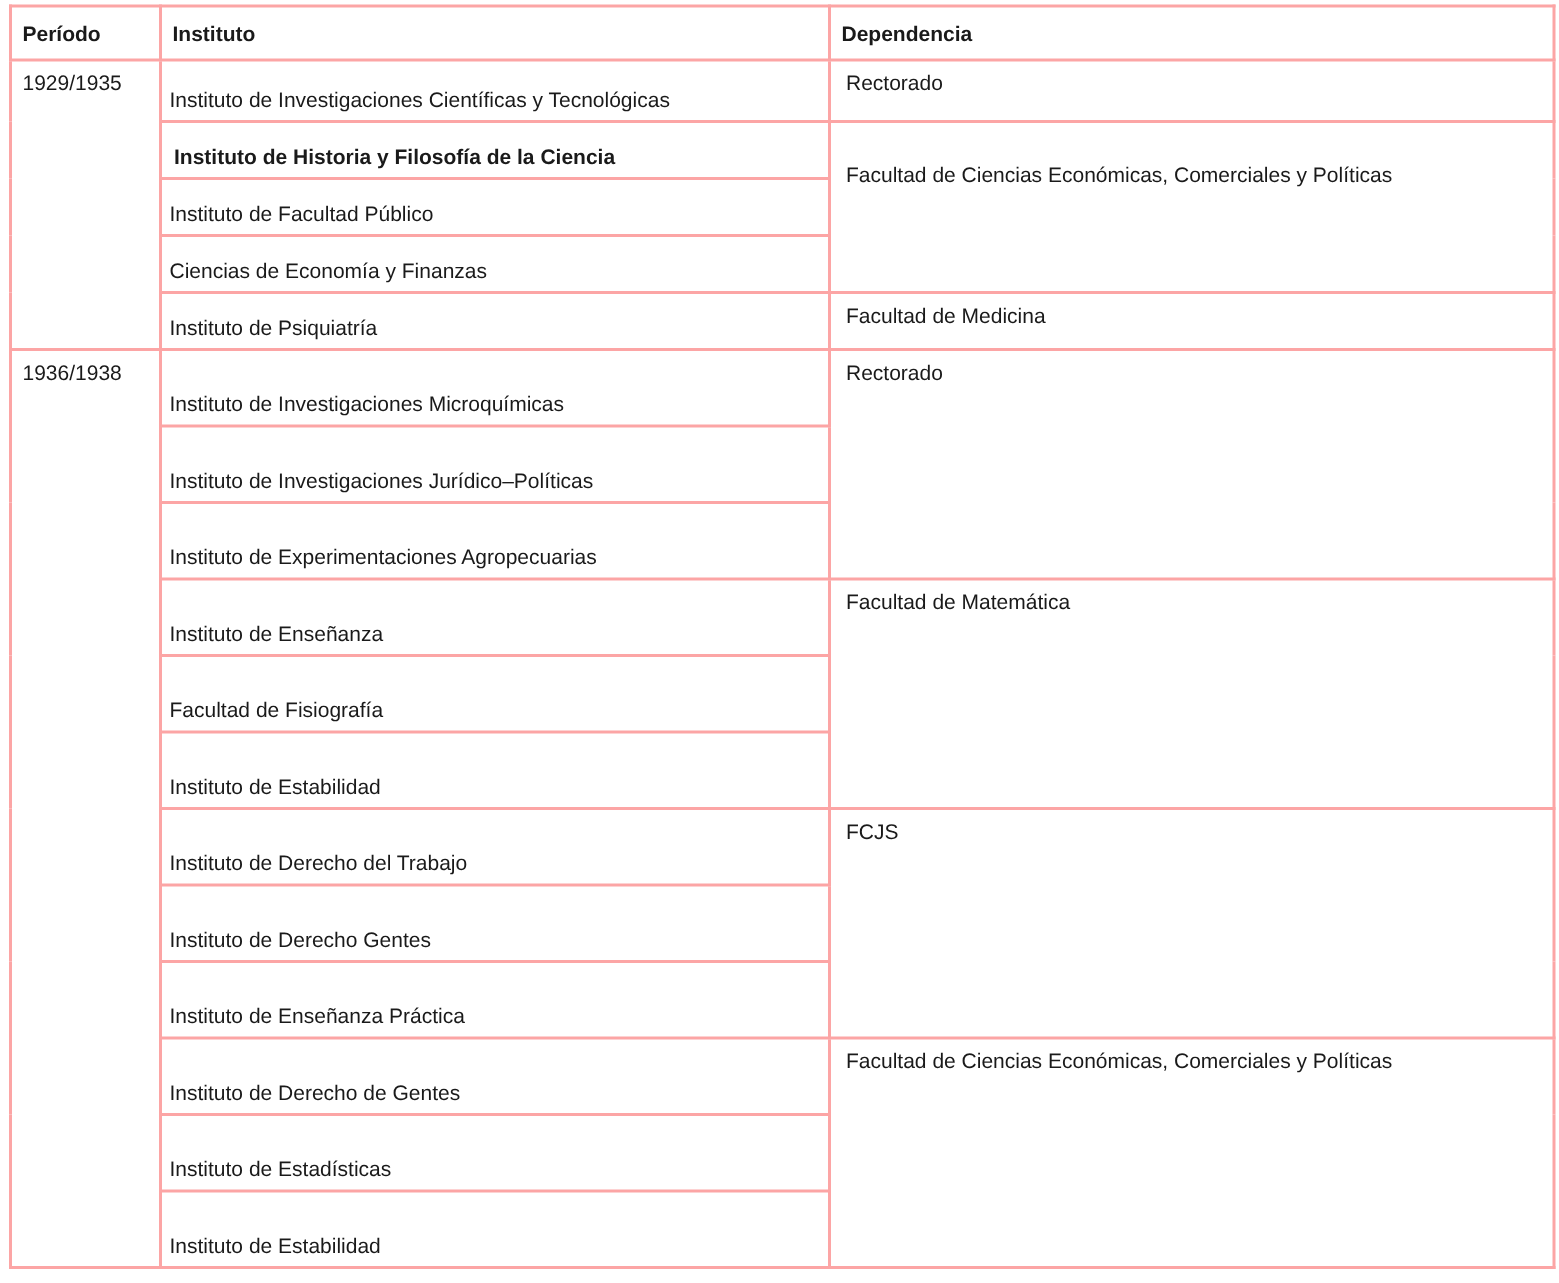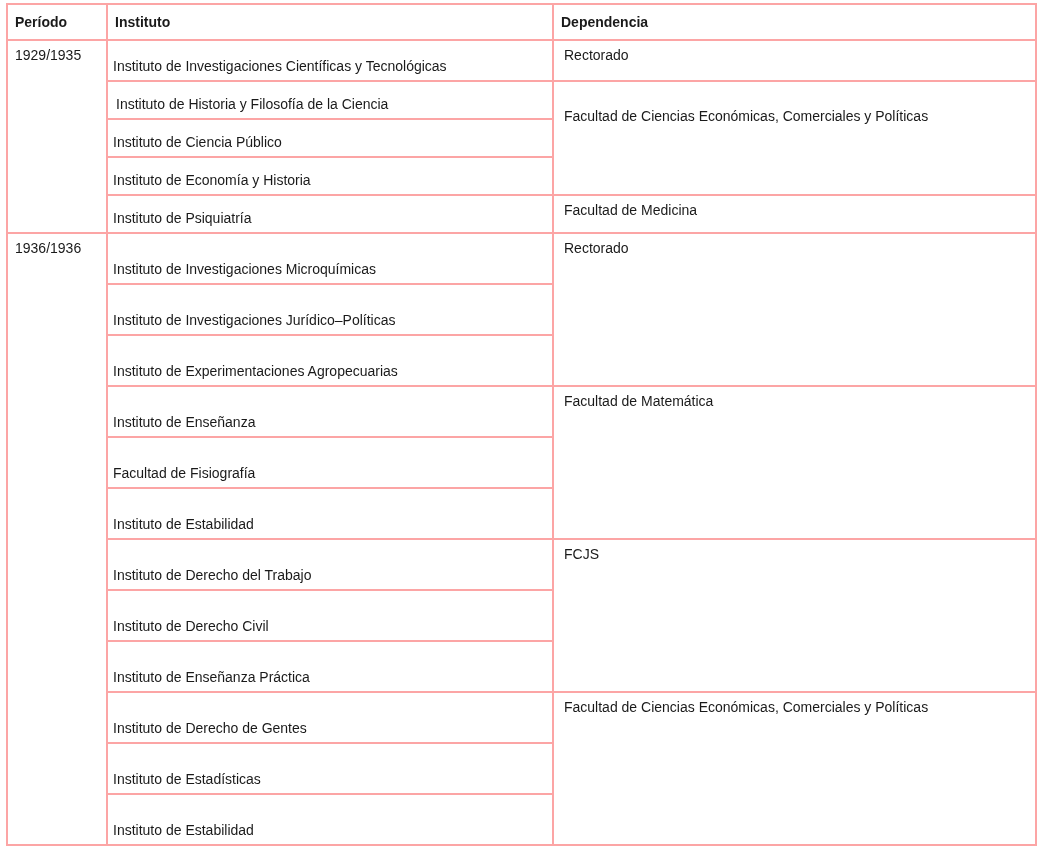--- a/index.html
+++ b/index.html
@@ -45,21 +45,21 @@
     th.col-periodo { padding-left: 7px !important; }
 
     td.periodo {
       vertical-align: top;
       padding: 6px 0 0 7px !important;
     }
     td.instituto {
       vertical-align: bottom;
       padding: 0 0 6px 5px !important;
     }
-    td.instituto.indent { padding-left: 8px !important; }
+    td.instituto.indent { padding-left: 8px !important; font-weight: bold; }
     td.dependencia {
       vertical-align: top;
       padding: 6px 0 0 10px !important;
       border-radius: 13px;
     }
     td.dependencia.mid {
       padding-top: 26px !important;
     }
     
     tr.r1 td.instituto { height: 33px; border-radius: 18px; }
@@ -87,32 +87,32 @@
     <tr class="r1">
       <td class="periodo" rowspan="5">1929/1935</td>
       <td class="instituto">Instituto de Investigaciones Científicas y Tecnológicas</td>
       <td class="dependencia">Rectorado</td>
     </tr>
     <tr class="r-short">
       <td class="instituto indent">Instituto de Historia y Filosofía de la Ciencia</td>
       <td class="dependencia mid" rowspan="3">Facultad de Ciencias Económicas, Comerciales y Políticas</td>
     </tr>
     <tr class="r-short">
-      <td class="instituto">Instituto de Ciencia Público</td>
+      <td class="instituto">Instituto de Facultad Público</td>
     </tr>
     <tr class="r-short">
-      <td class="instituto">Instituto de Economía y Historia</td>
+      <td class="instituto">Ciencias de Economía y Finanzas</td>
     </tr>
     <tr class="r-short">
       <td class="instituto">Instituto de Psiquiatría</td>
       <td class="dependencia">Facultad de Medicina</td>
     </tr>
 
     <tr class="r-tall">
-      <td class="periodo" rowspan="12">1936/1936</td>
+      <td class="periodo" rowspan="12">1936/1938</td>
       <td class="instituto">Instituto de Investigaciones Microquímicas</td>
       <td class="dependencia" rowspan="3">Rectorado</td>
     </tr>
     <tr class="r-tall">
       <td class="instituto">Instituto de Investigaciones Jurídico–Políticas</td>
     </tr>
     <tr class="r-tall">
       <td class="instituto">Instituto de Experimentaciones Agropecuarias</td>
     </tr>
 
@@ -125,21 +125,21 @@
     </tr>
     <tr class="r-tall">
       <td class="instituto">Instituto de Estabilidad</td>
     </tr>
 
     <tr class="r-tall">
       <td class="instituto">Instituto de Derecho del Trabajo</td>
       <td class="dependencia" rowspan="3">FCJS</td>
     </tr>
     <tr class="r-tall">
-      <td class="instituto">Instituto de Derecho Civil</td>
+      <td class="instituto">Instituto de Derecho Gentes</td>
     </tr>
     <tr class="r-tall">
       <td class="instituto">Instituto de Enseñanza Práctica</td>
     </tr>
 
     <tr class="r-tall">
       <td class="instituto">Instituto de Derecho de Gentes</td>
       <td class="dependencia" rowspan="3">Facultad de Ciencias Económicas, Comerciales y Políticas</td>
     </tr>
     <tr class="r-tall">

